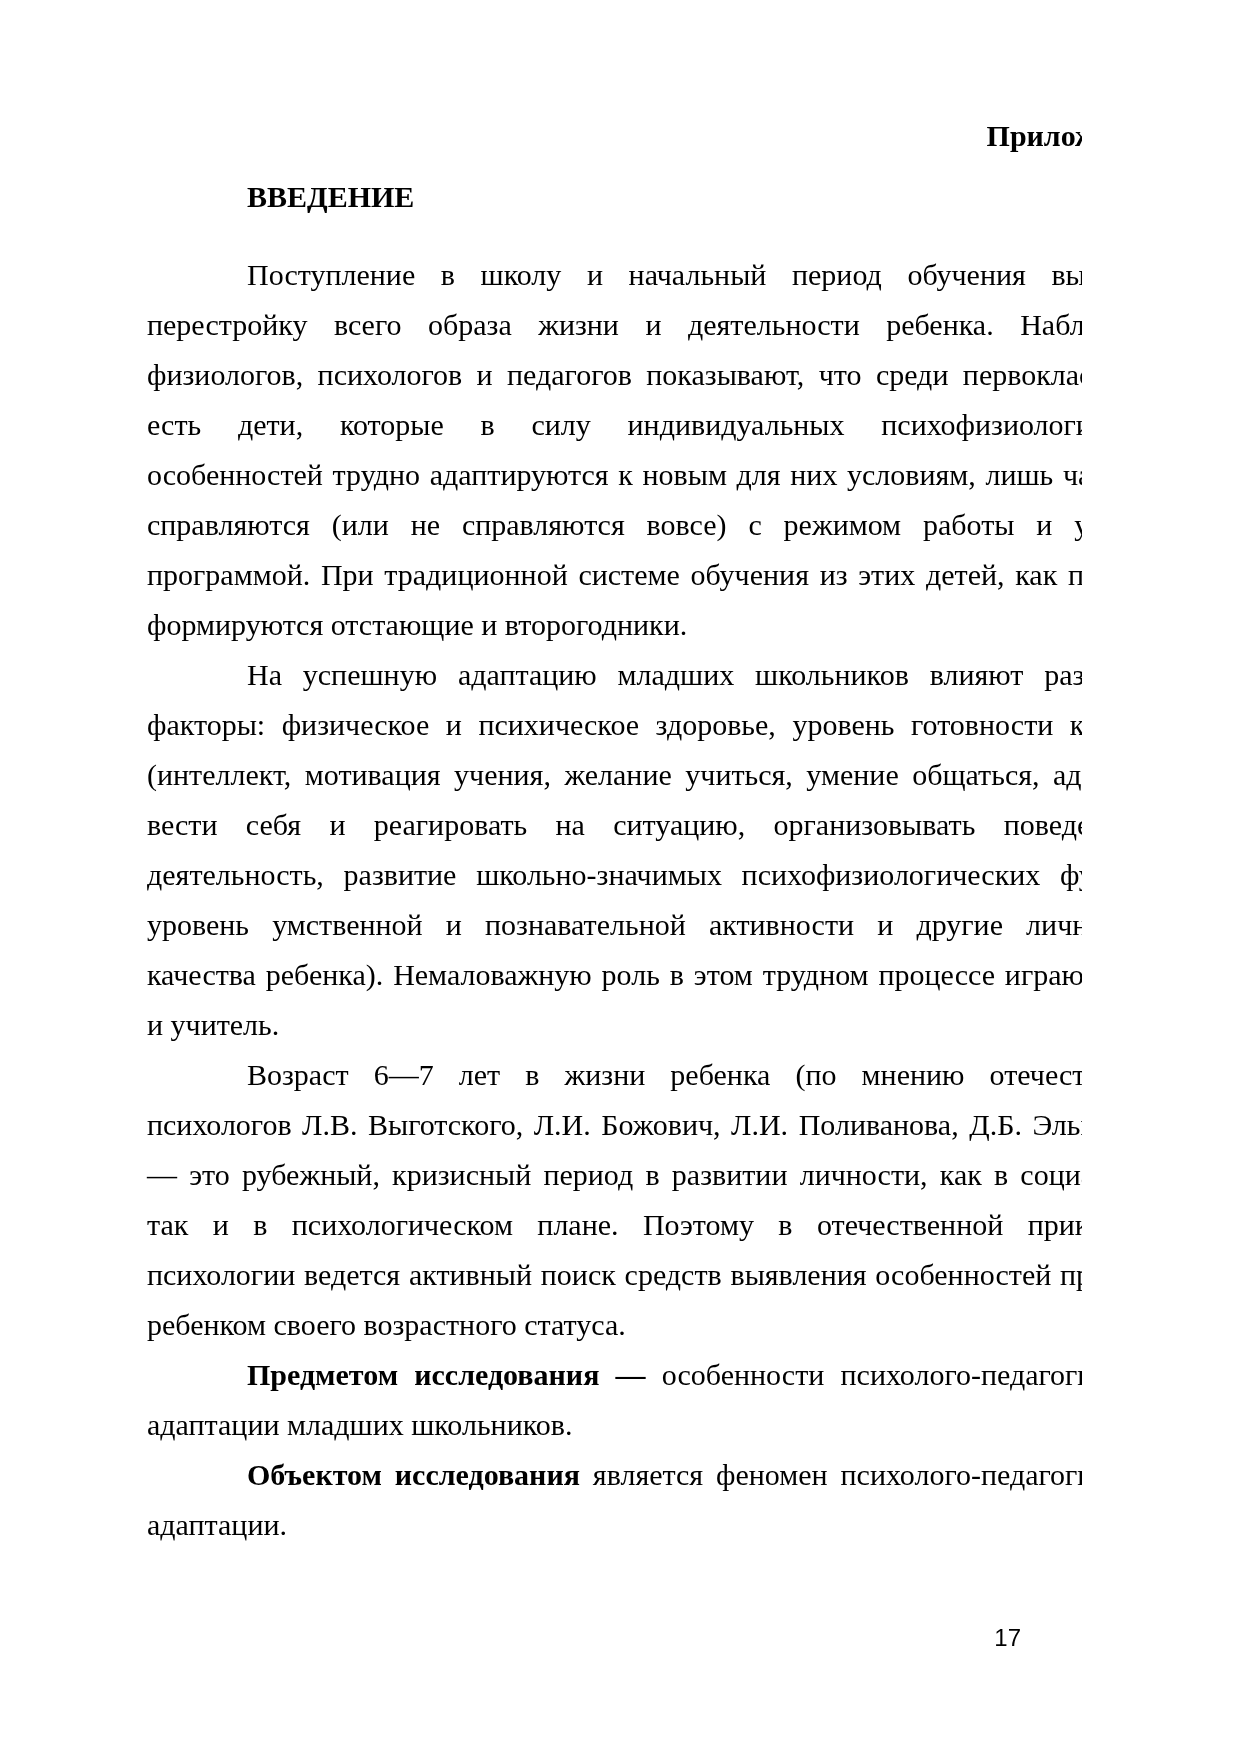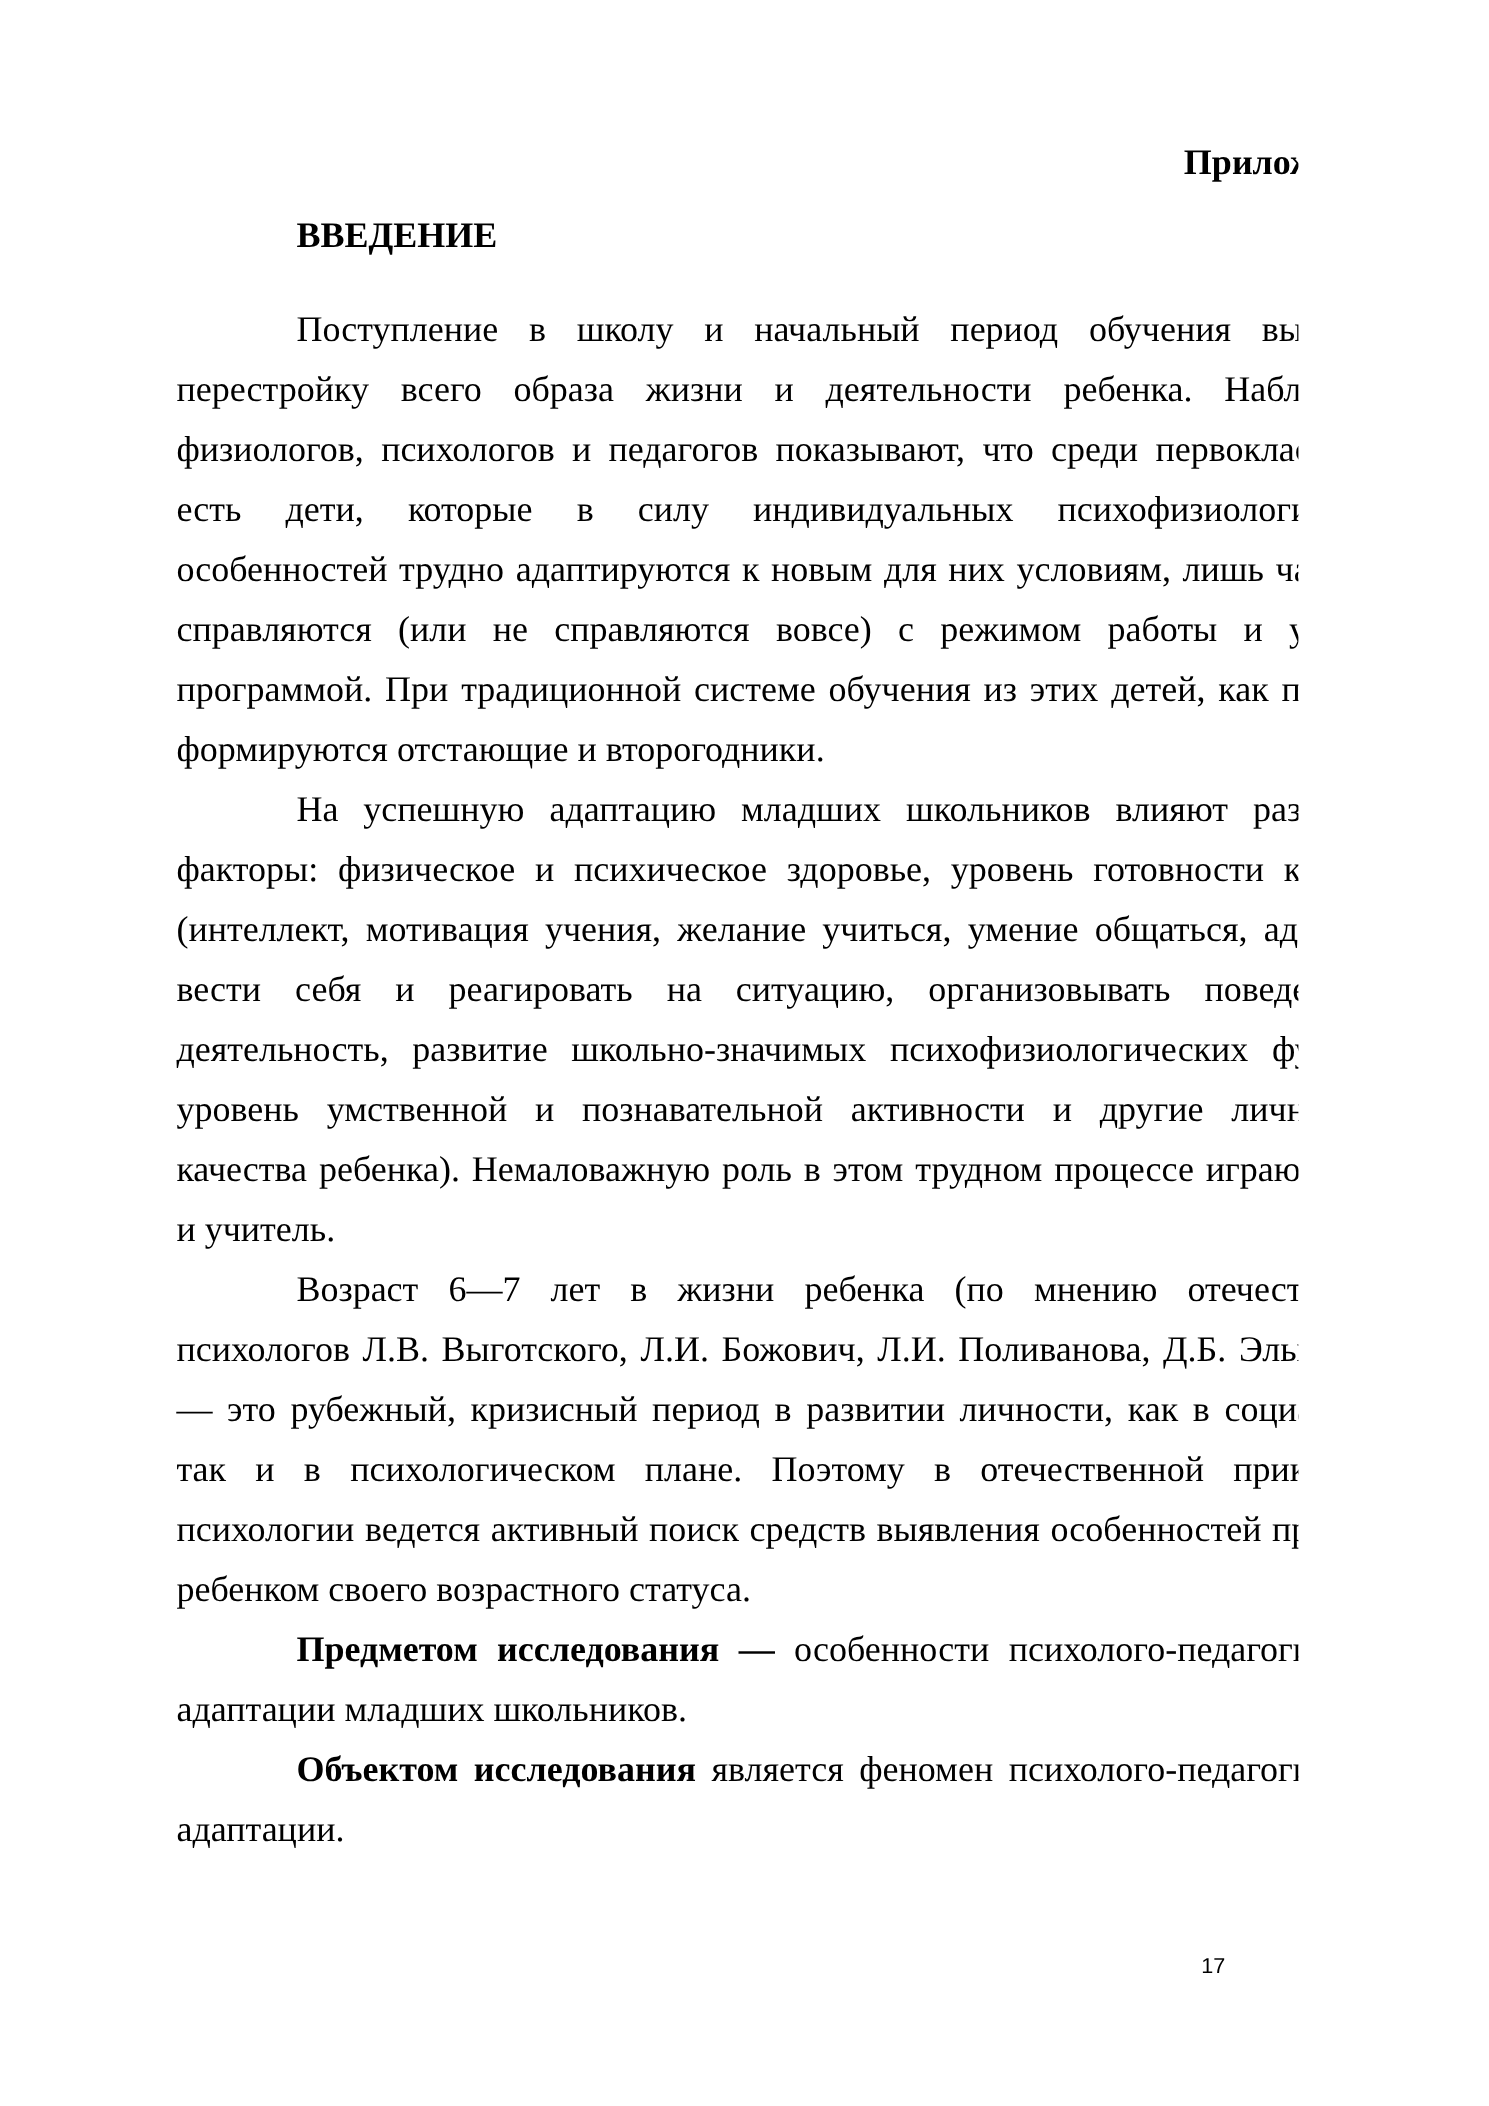--- a/index.html
+++ b/index.html
@@ -46,21 +46,21 @@
     line-height: 50px;
   }
   .doc-body .b {
     font-weight: bold;
   }
   .page-number {
     position: absolute;
     top: 1613px;
     right: 61px;
     font-family: "Liberation Sans", "DejaVu Sans", sans-serif;
-    font-size: 18px;
+    font-size: 24px;
     line-height: 50px;
     color: #000000;
   }
 </style>
 </head>
 <body>
 
 <div class="page">
   <div class="content">
     <p class="appendix-label">Приложение 3</p>

